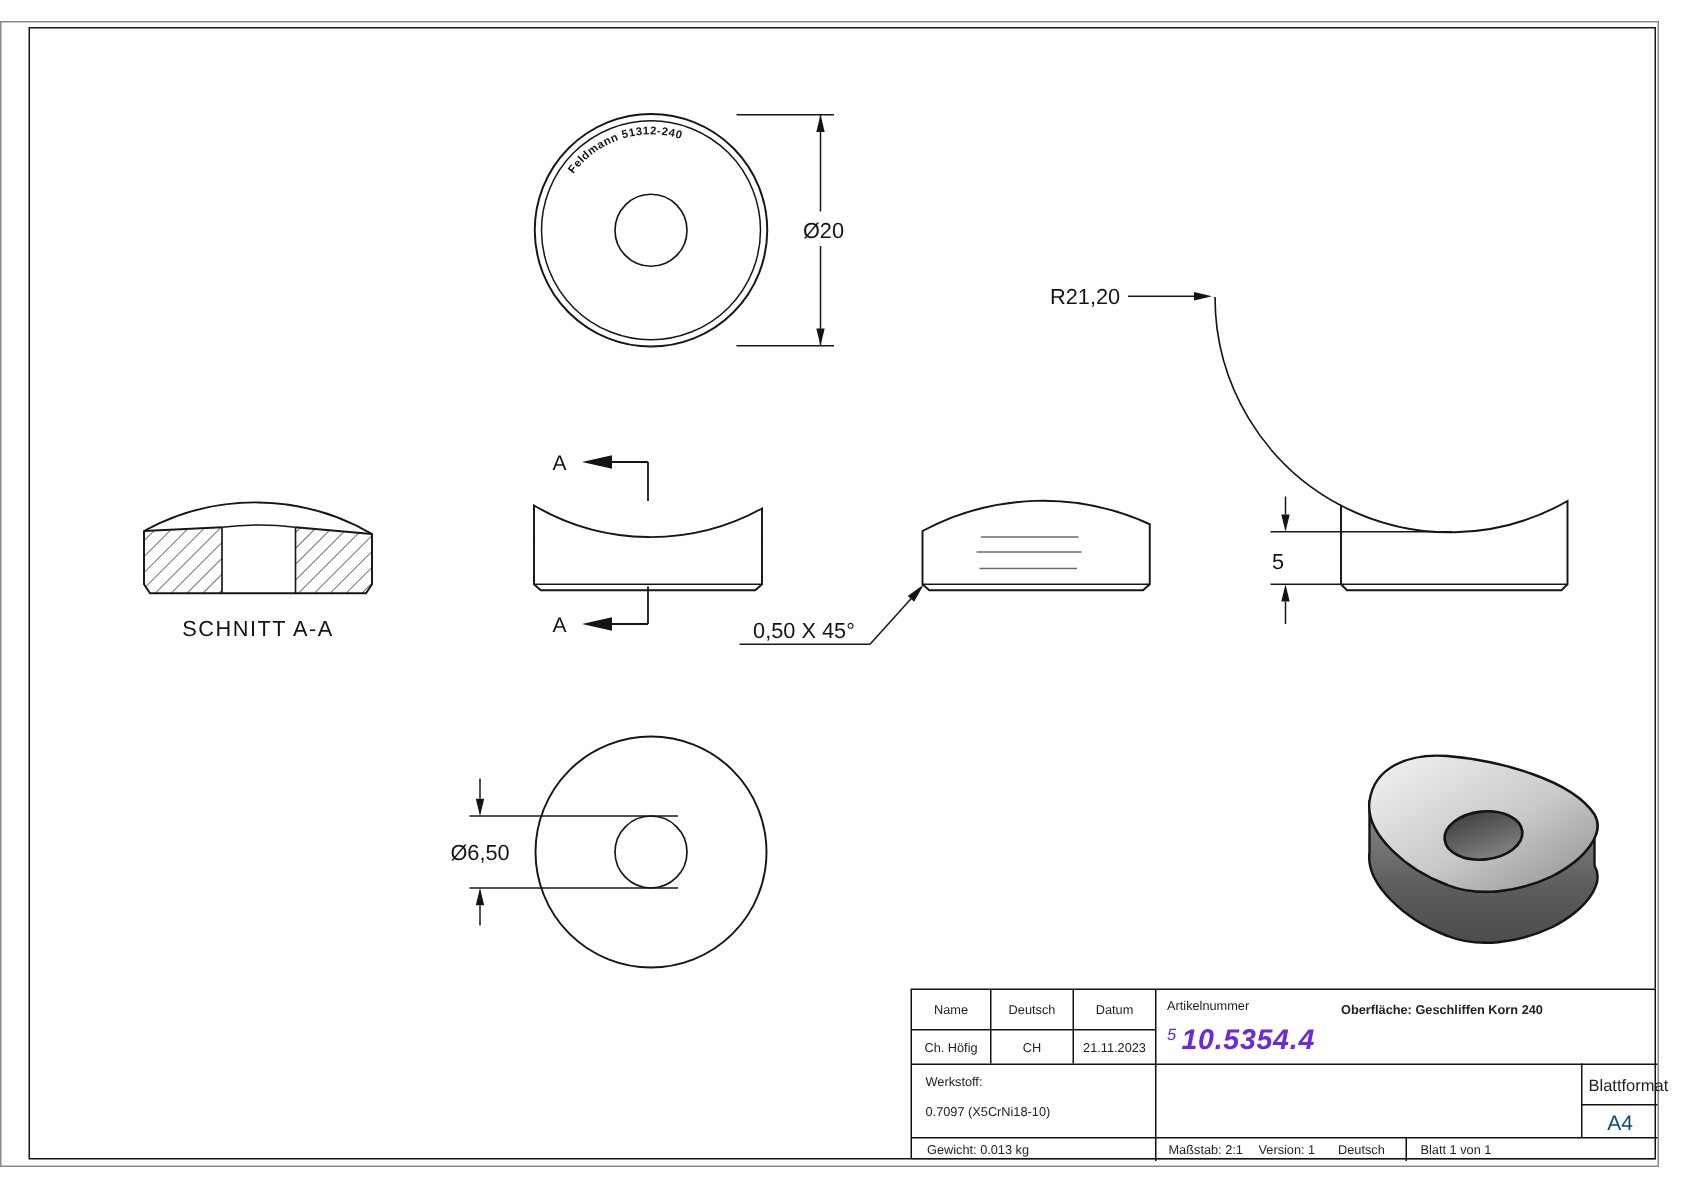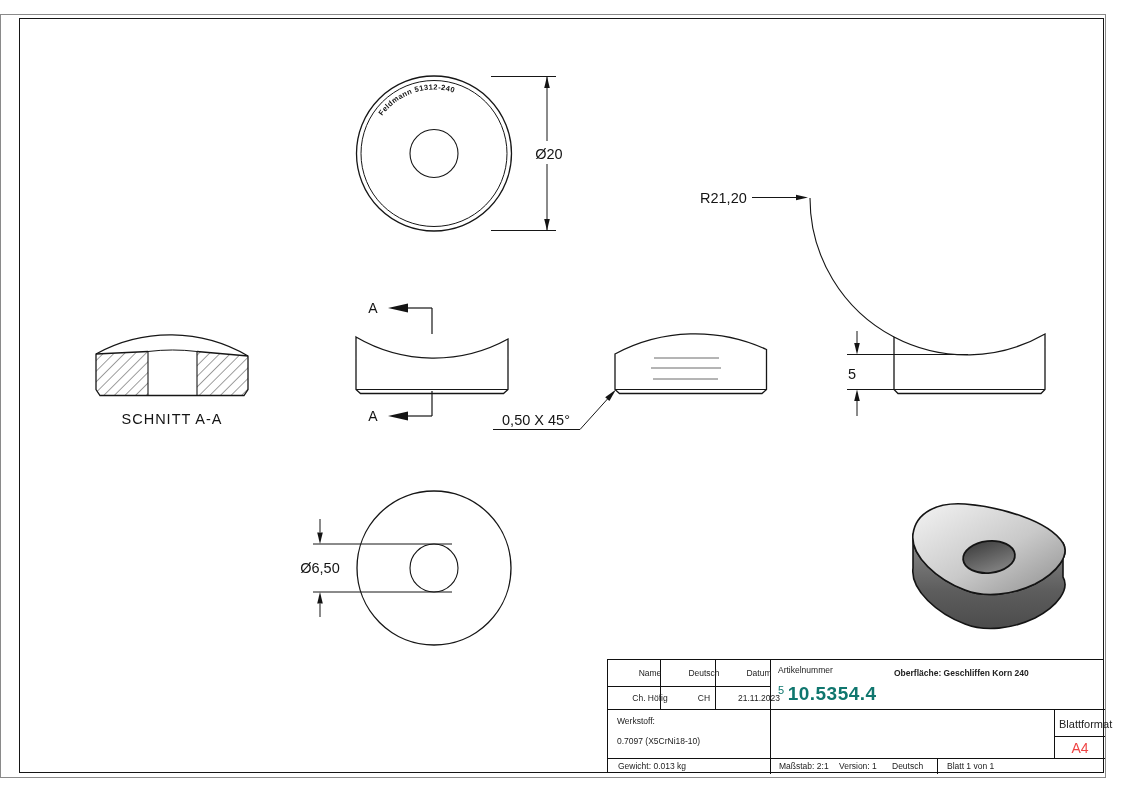--- a/index.html
+++ b/index.html
@@ -6,24 +6,24 @@
   #canvas{position:relative;width:1123px;height:794px;background:#ffffff;overflow:hidden;
           font-family:"Liberation Sans",sans-serif;color:#111;}
   .sheet{position:absolute;left:0px;top:14px;width:1104px;height:762px;border:1px solid #8a8a8a;background:#fff;}
   .frame{position:absolute;left:19px;top:18px;width:1083px;height:753px;border:1.5px solid #161616;}
   svg{position:absolute;left:0;top:0;}
   text{font-family:"Liberation Sans",sans-serif;fill:#141414;}
   
   .tblock{position:absolute;left:607px;top:659px;width:497px;height:114px;border:1.2px solid #111;box-sizing:border-box;background:#fff;}
   .tb-line{position:absolute;background:#111;}
   .tb-text{position:absolute;font-size:8.5px;color:#222;white-space:nowrap;}
-  .tb-center{transform:translate(-50%,-50%);padding-left:32px;}
-  .artnum{position:absolute;font-size:19px;font-weight:bold;color:#0f766e;letter-spacing:0.5px;}
+  .tb-center{transform:translate(-50%,-50%);}
+  .artnum{position:absolute;font-size:19px;font-weight:bold;color:#6d28d9;letter-spacing:0.5px;font-style:italic;}
   .artprefix{font-size:11px;font-weight:normal;vertical-align:6px;margin-right:3px;}
-  .a4{position:absolute;font-size:14px;color:#ef4444;transform:translate(-50%,-50%);}
+  .a4{position:absolute;font-size:14px;color:#0c4a6e;transform:translate(-50%,-50%);}
 </style>
 </head>
 <body>
 
 <div id="canvas">
   <div class="sheet"></div>
   <div class="frame"></div>
 
   <svg width="1123" height="794" viewBox="0 0 1123 794">
     <defs>

